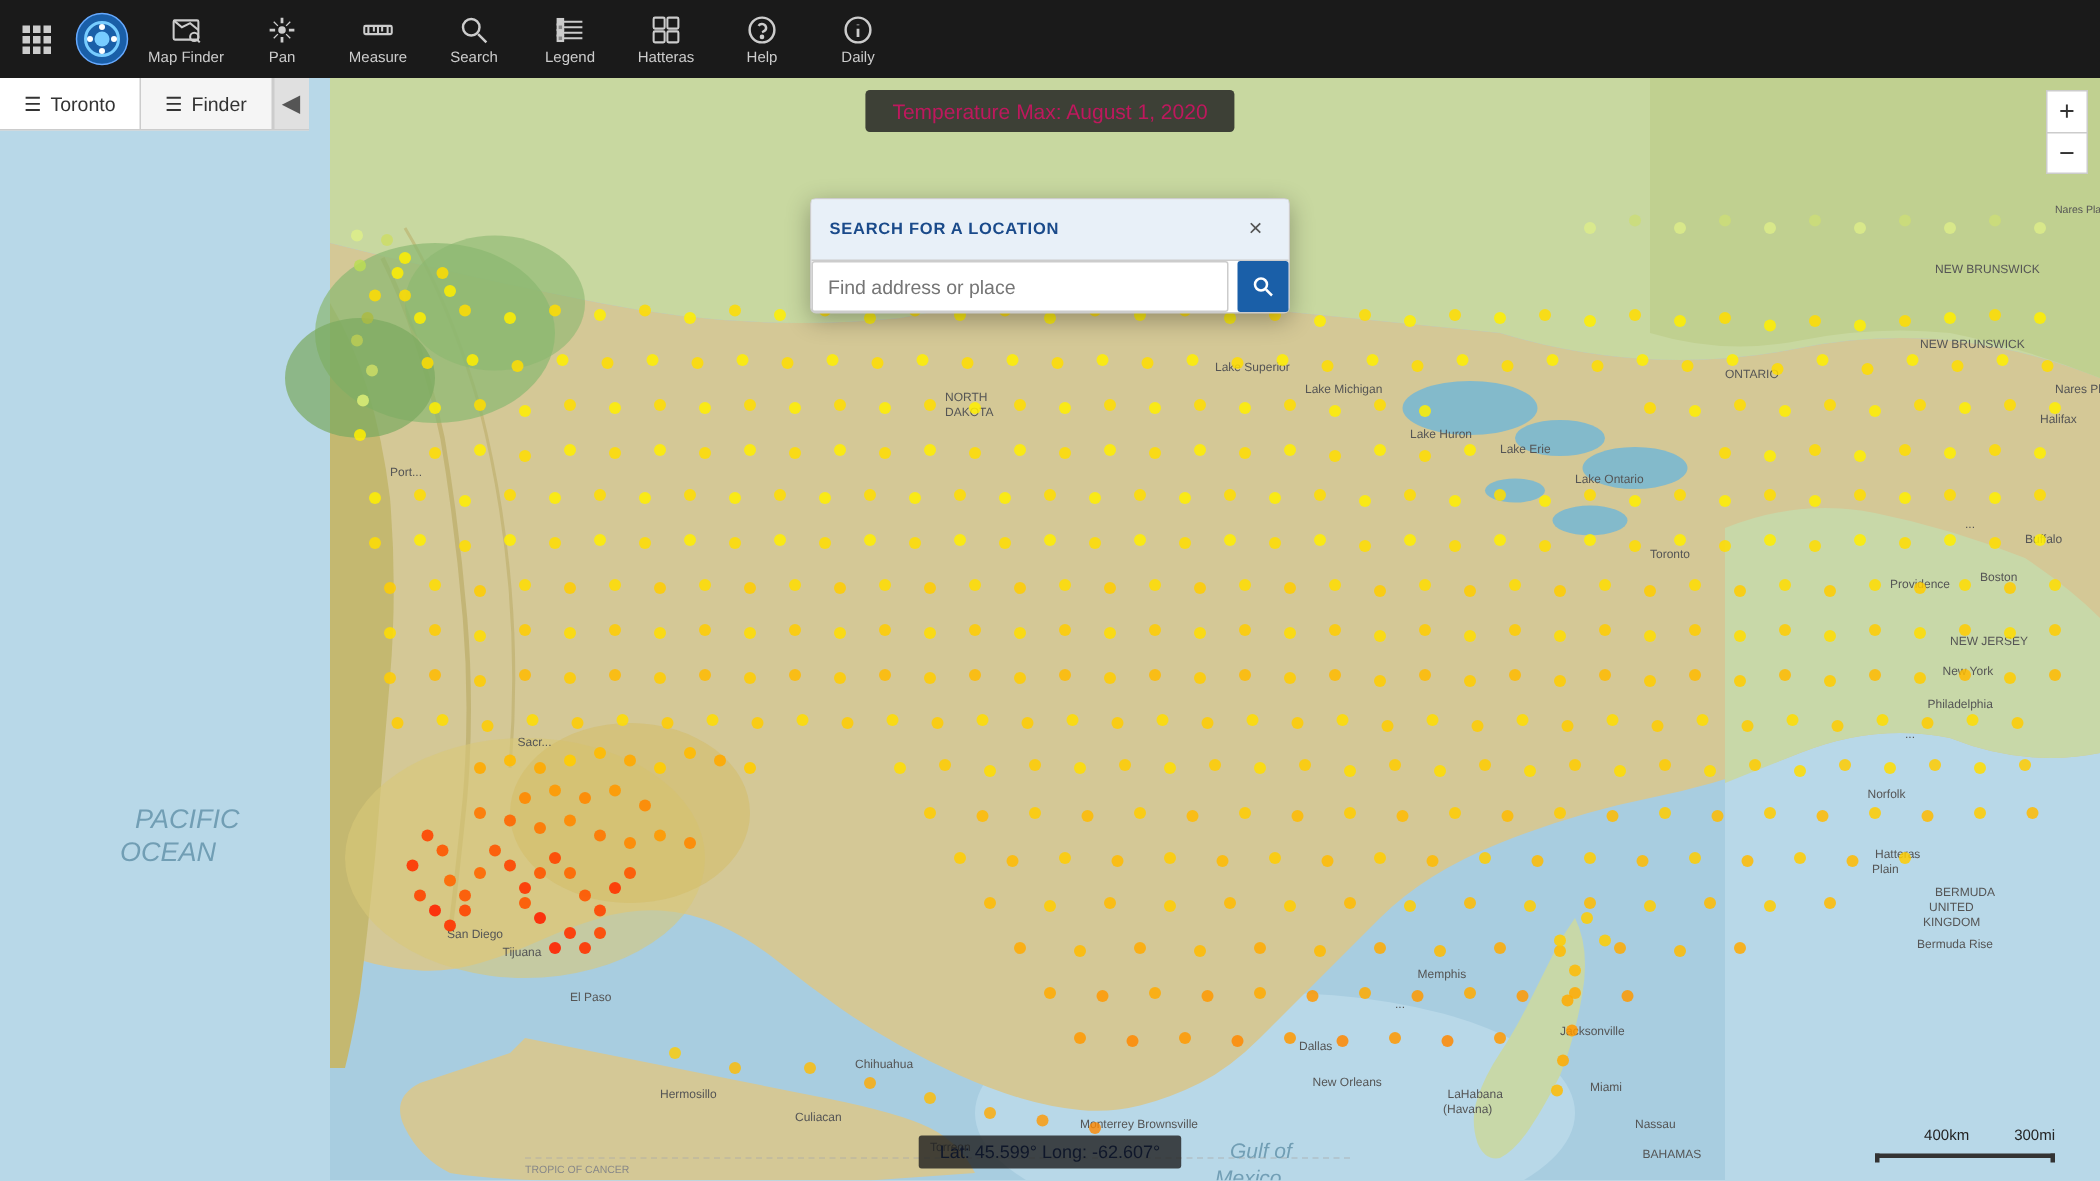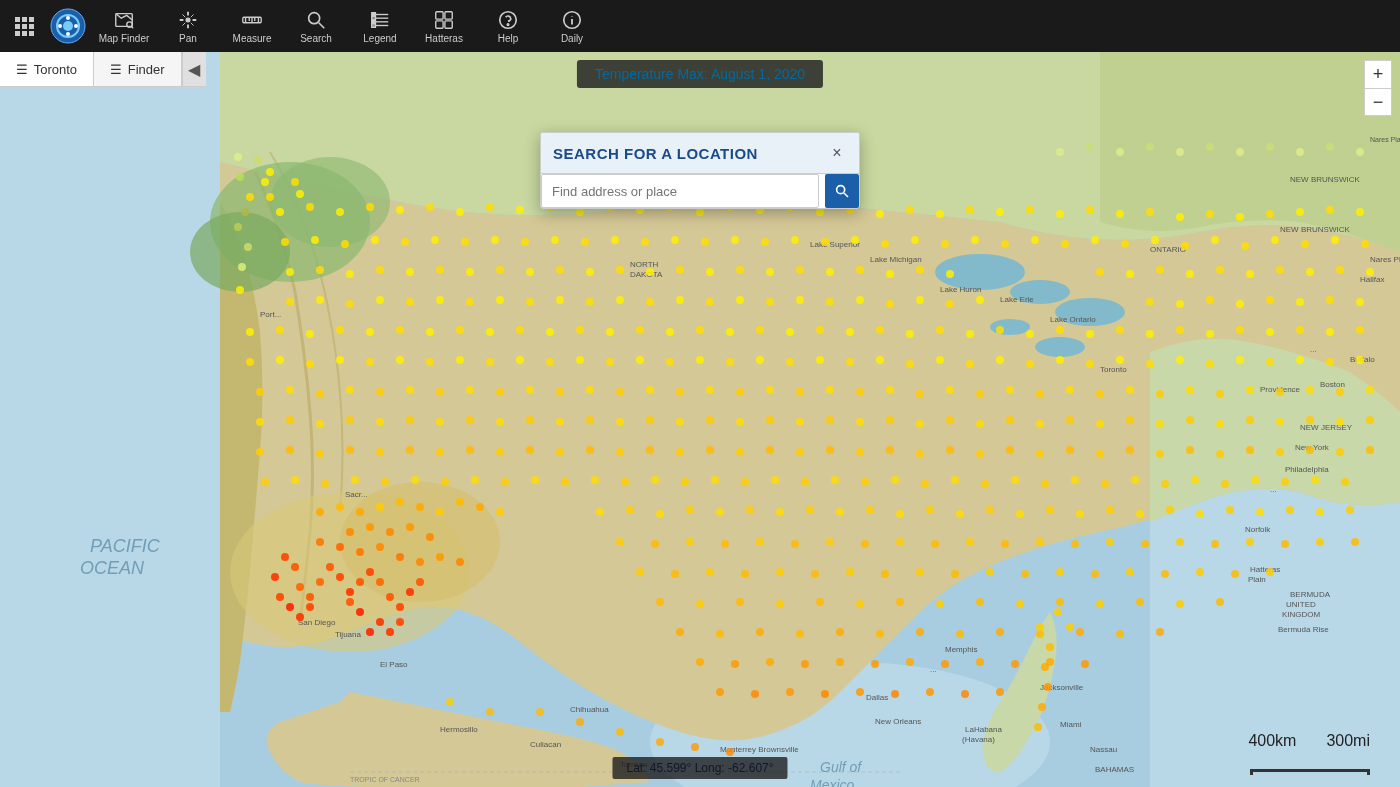--- a/index.html
+++ b/index.html
@@ -51,21 +51,21 @@
     }
     .sidebar-tab:first-child { background: #fff; }
     .sidebar-collapse {
       width: 24px; height: 34px; background: #e0e0e0; border-left: 1px solid #ccc;
       display: flex; align-items: center; justify-content: center; cursor: pointer; color: #555;
     }
 
     
     .map-title-badge {
       position: absolute; top: 8px; left: 50%; transform: translateX(-50%);
-      background: rgba(30,30,30,0.82); color: #0369a1; padding: 6px 18px;
+      background: rgba(30,30,30,0.82); color: #be185d; padding: 6px 18px;
       font-size: 14px; font-weight: 500; border-radius: 3px; z-index: 20; white-space: nowrap;
     }
 
     
     .zoom-controls {
       position: absolute; top: 8px; right: 8px; z-index: 20;
       display: flex; flex-direction: column;
     }
     .zoom-btn {
       width: 28px; height: 28px; background: #fff; border: 1px solid #ccc;
@@ -82,21 +82,21 @@
     .search-modal {
       position: absolute; top: 80px; left: 50%; transform: translateX(-50%);
       width: 320px; background: #fff; border: 1px solid #ccc; border-radius: 4px;
       box-shadow: 0 4px 16px rgba(0,0,0,0.3); pointer-events: all;
     }
     .search-modal-header {
       background: #e8f0f8; padding: 10px 12px; display: flex; align-items: center;
       justify-content: space-between; border-bottom: 1px solid #ccc;
     }
     .search-modal-title {
-      font-size: 15px; font-weight: 700; color: #1a4a8a; letter-spacing: 0.5px;
+      font-size: 11px; font-weight: 700; color: #1a4a8a; letter-spacing: 0.5px;
       text-transform: uppercase;
     }
     .search-modal-close {
       width: 20px; height: 20px; display: flex; align-items: center; justify-content: center;
       cursor: pointer; color: #555; font-size: 16px;
     }
     .search-modal-body { display: flex; gap: 6px; }
     .search-input {
       flex: 1; padding: 7px 10px; border: 1px solid #ccc; border-radius: 2px;
       font-size: 13px; color: #999; outline: none;
@@ -989,21 +989,21 @@
       </div>
     </div>
   </div>
 
   <div class="coords-badge">
     <span>Lat: 45.599°  Long: -62.607°</span>
   </div>
 
   <div class="scale-bar">
     <div class="scale-line">
-      <div style="display:flex; gap:30px; font-size:16px; color:#222; margin-bottom:19px;">
+      <div style="display:flex; gap:30px; font-size:10px; color:#222; margin-bottom:6px;">
         <span>400km</span>
         <span>300mi</span>
       </div>
       <div style="width:120px; border-top:3px solid #333; border-left:3px solid #333; border-right:3px solid #333; height:6px;"></div>
     </div>
   </div>
 
 </div>
 
 </body></html>

